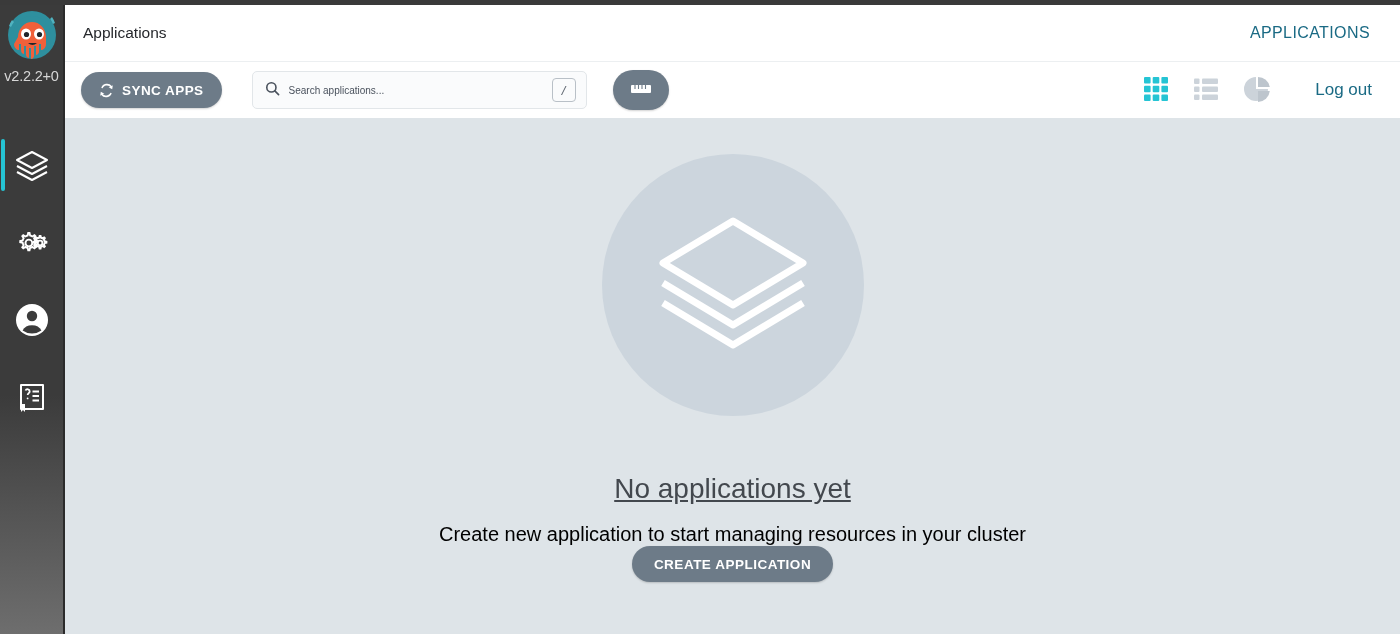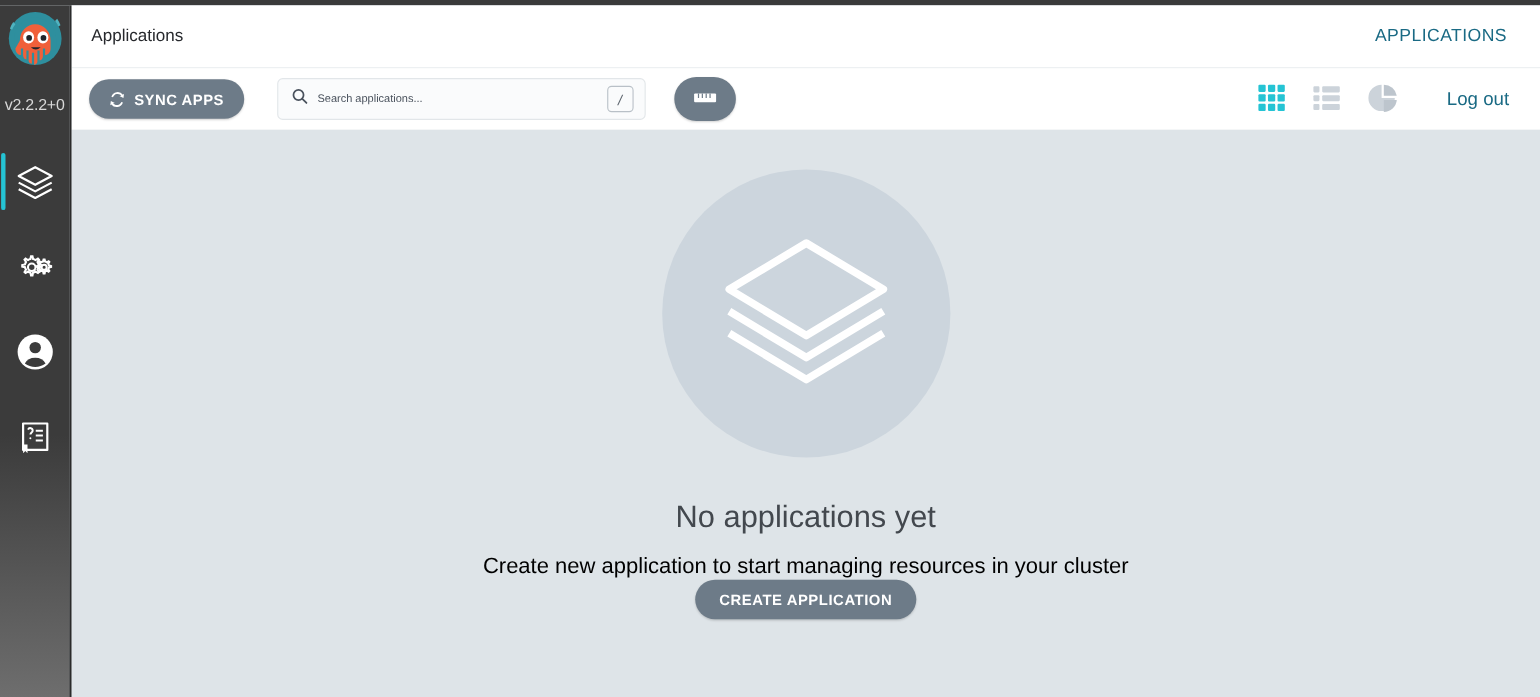--- a/index.html
+++ b/index.html
@@ -43,21 +43,20 @@
   }
   .brand {
     width: 65px;
     height: 100px;
     position: relative;
     display: flex;
     flex-direction: column;
     align-items: center;
     justify-content: flex-start;
     padding-top: 3px;
-    gap: 20px;
   }
   .octo {
     width: 58px; height: 58px;
     position: relative;
   }
   .version {
     font-size: 14.5px;
     color: #d8d8d8;
     white-space: nowrap;
     overflow: hidden;
@@ -237,24 +236,25 @@
   }
   .empty-circle {
     width: 262px; height: 262px;
     border-radius: 50%;
     background: #ccd5dd;
     display: flex;
     align-items: center;
     justify-content: center;
   }
   .empty-title {
-    margin-top: 38px;
+    margin-top: 57px;
     font-size: 28px;
     color: #43484e;
     font-weight: 400;
+    text-decoration: underline;
   }
   .empty-sub {
     margin-top: 18px;
     font-size: 20px;
     color: #000000;
     font-weight: 400;
   }
   .create-btn {
     background: #6d7b88;
     border: none;

